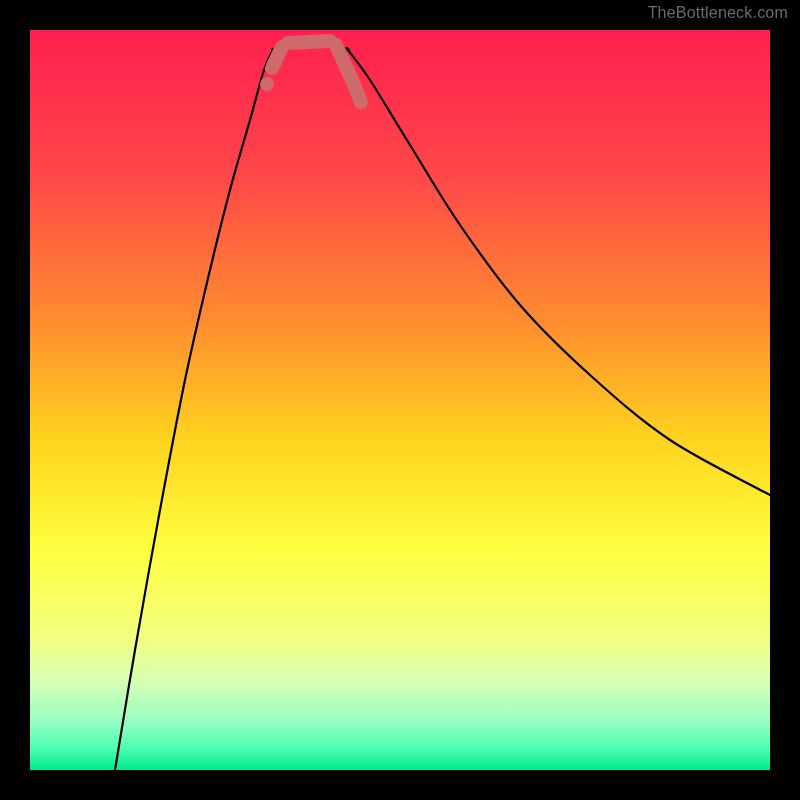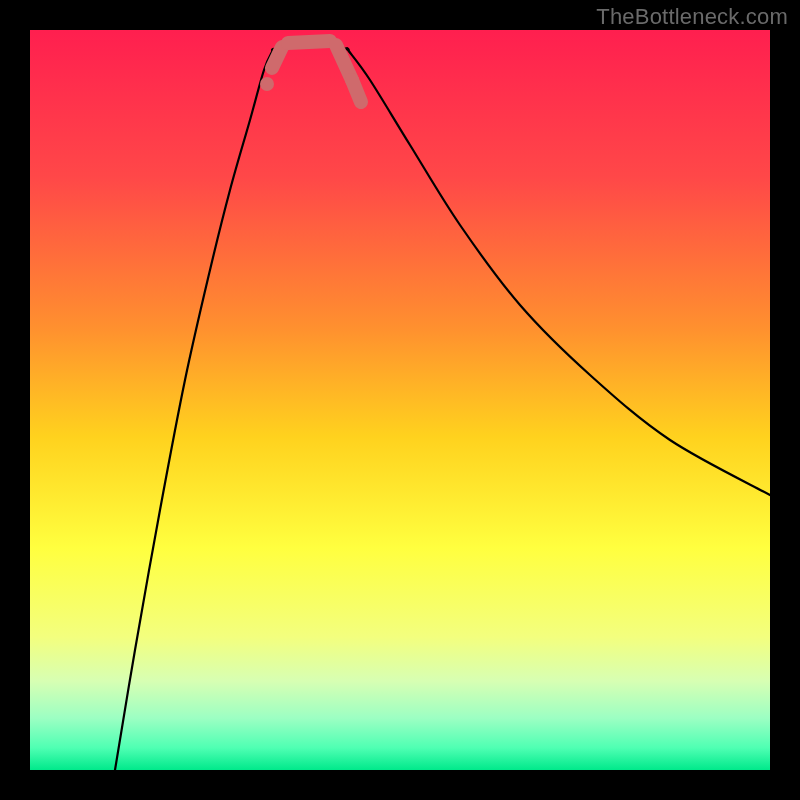--- a/index.html
+++ b/index.html
@@ -21,21 +21,21 @@
   }
   .gradient {
     position: absolute;
     left: 0; top: 0; right: 0; bottom: 0;
   }
   .watermark {
     position: absolute;
     top: 4px;
     right: 12px;
     color: #6a6a6a;
-    font-size: 22px;
+    font-size: 16px;
     font-weight: 500;
     letter-spacing: 0.2px;
   }
   svg.curve {
     position: absolute;
     left: 0; top: 0;
   }
 </style>
 </head>
 <body>

